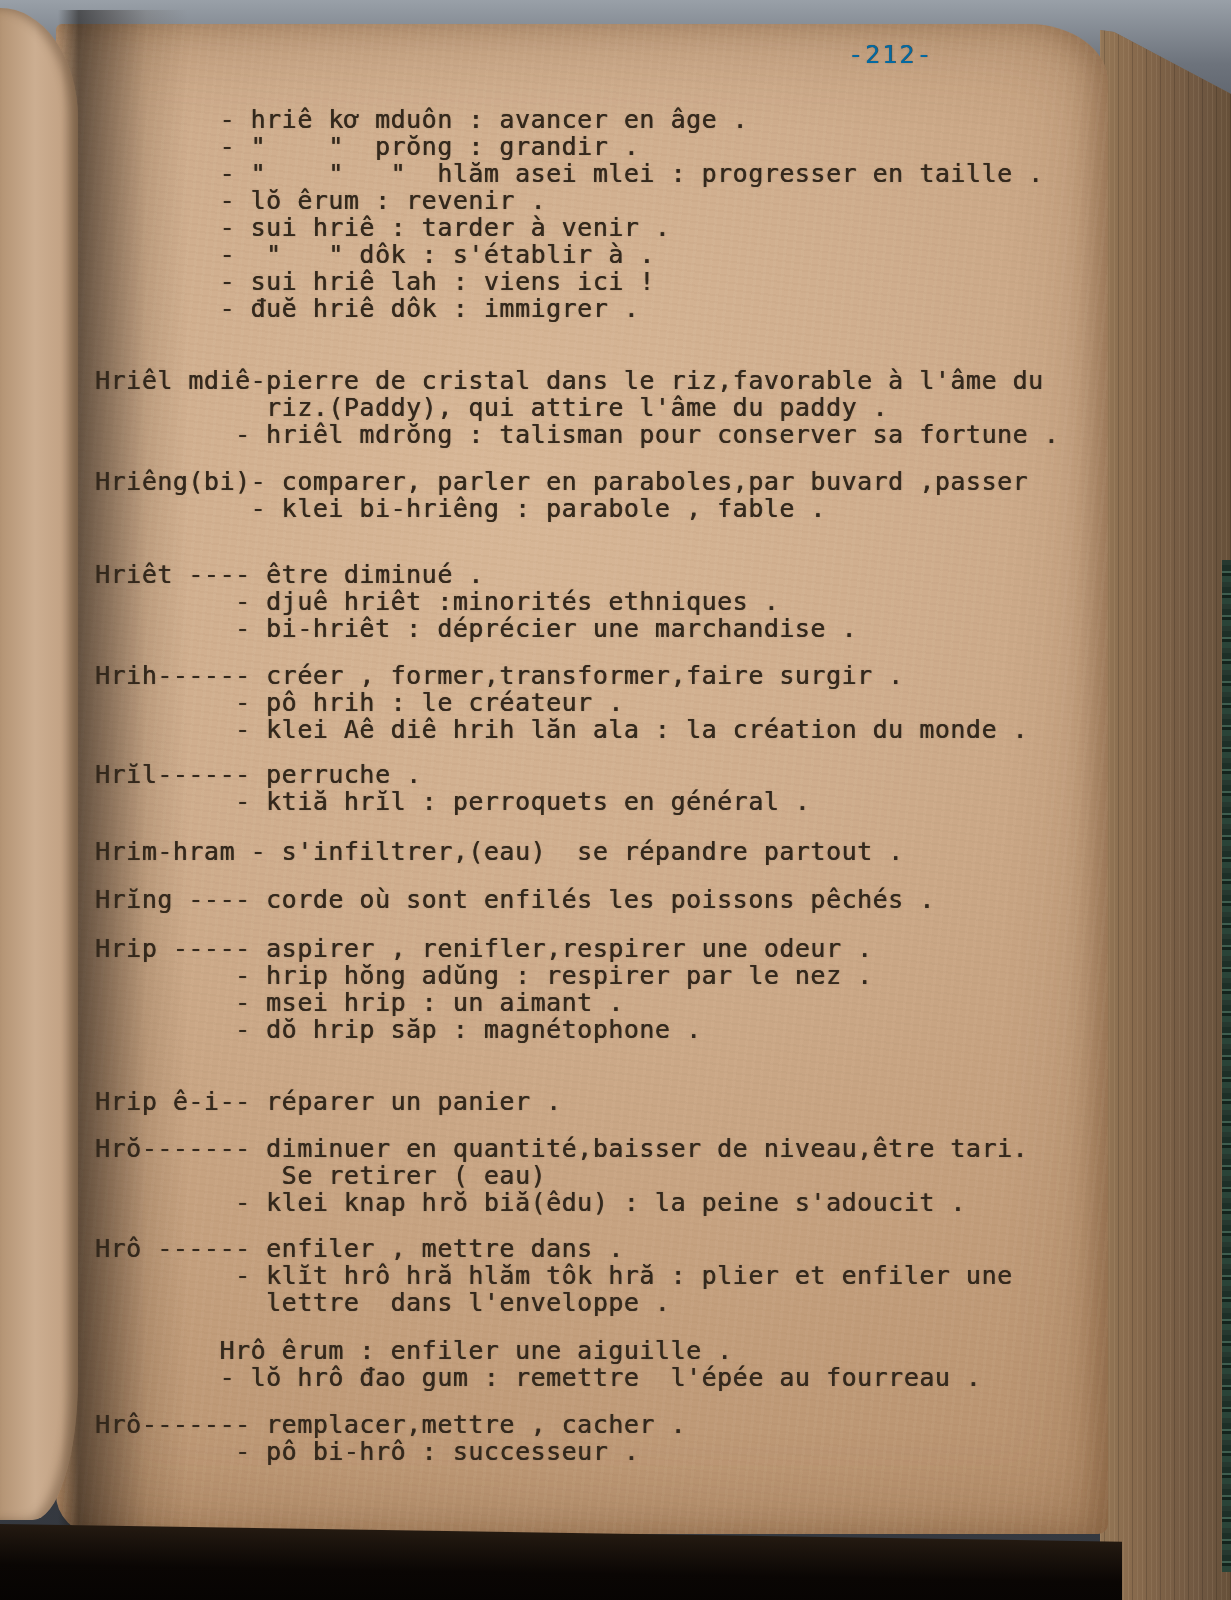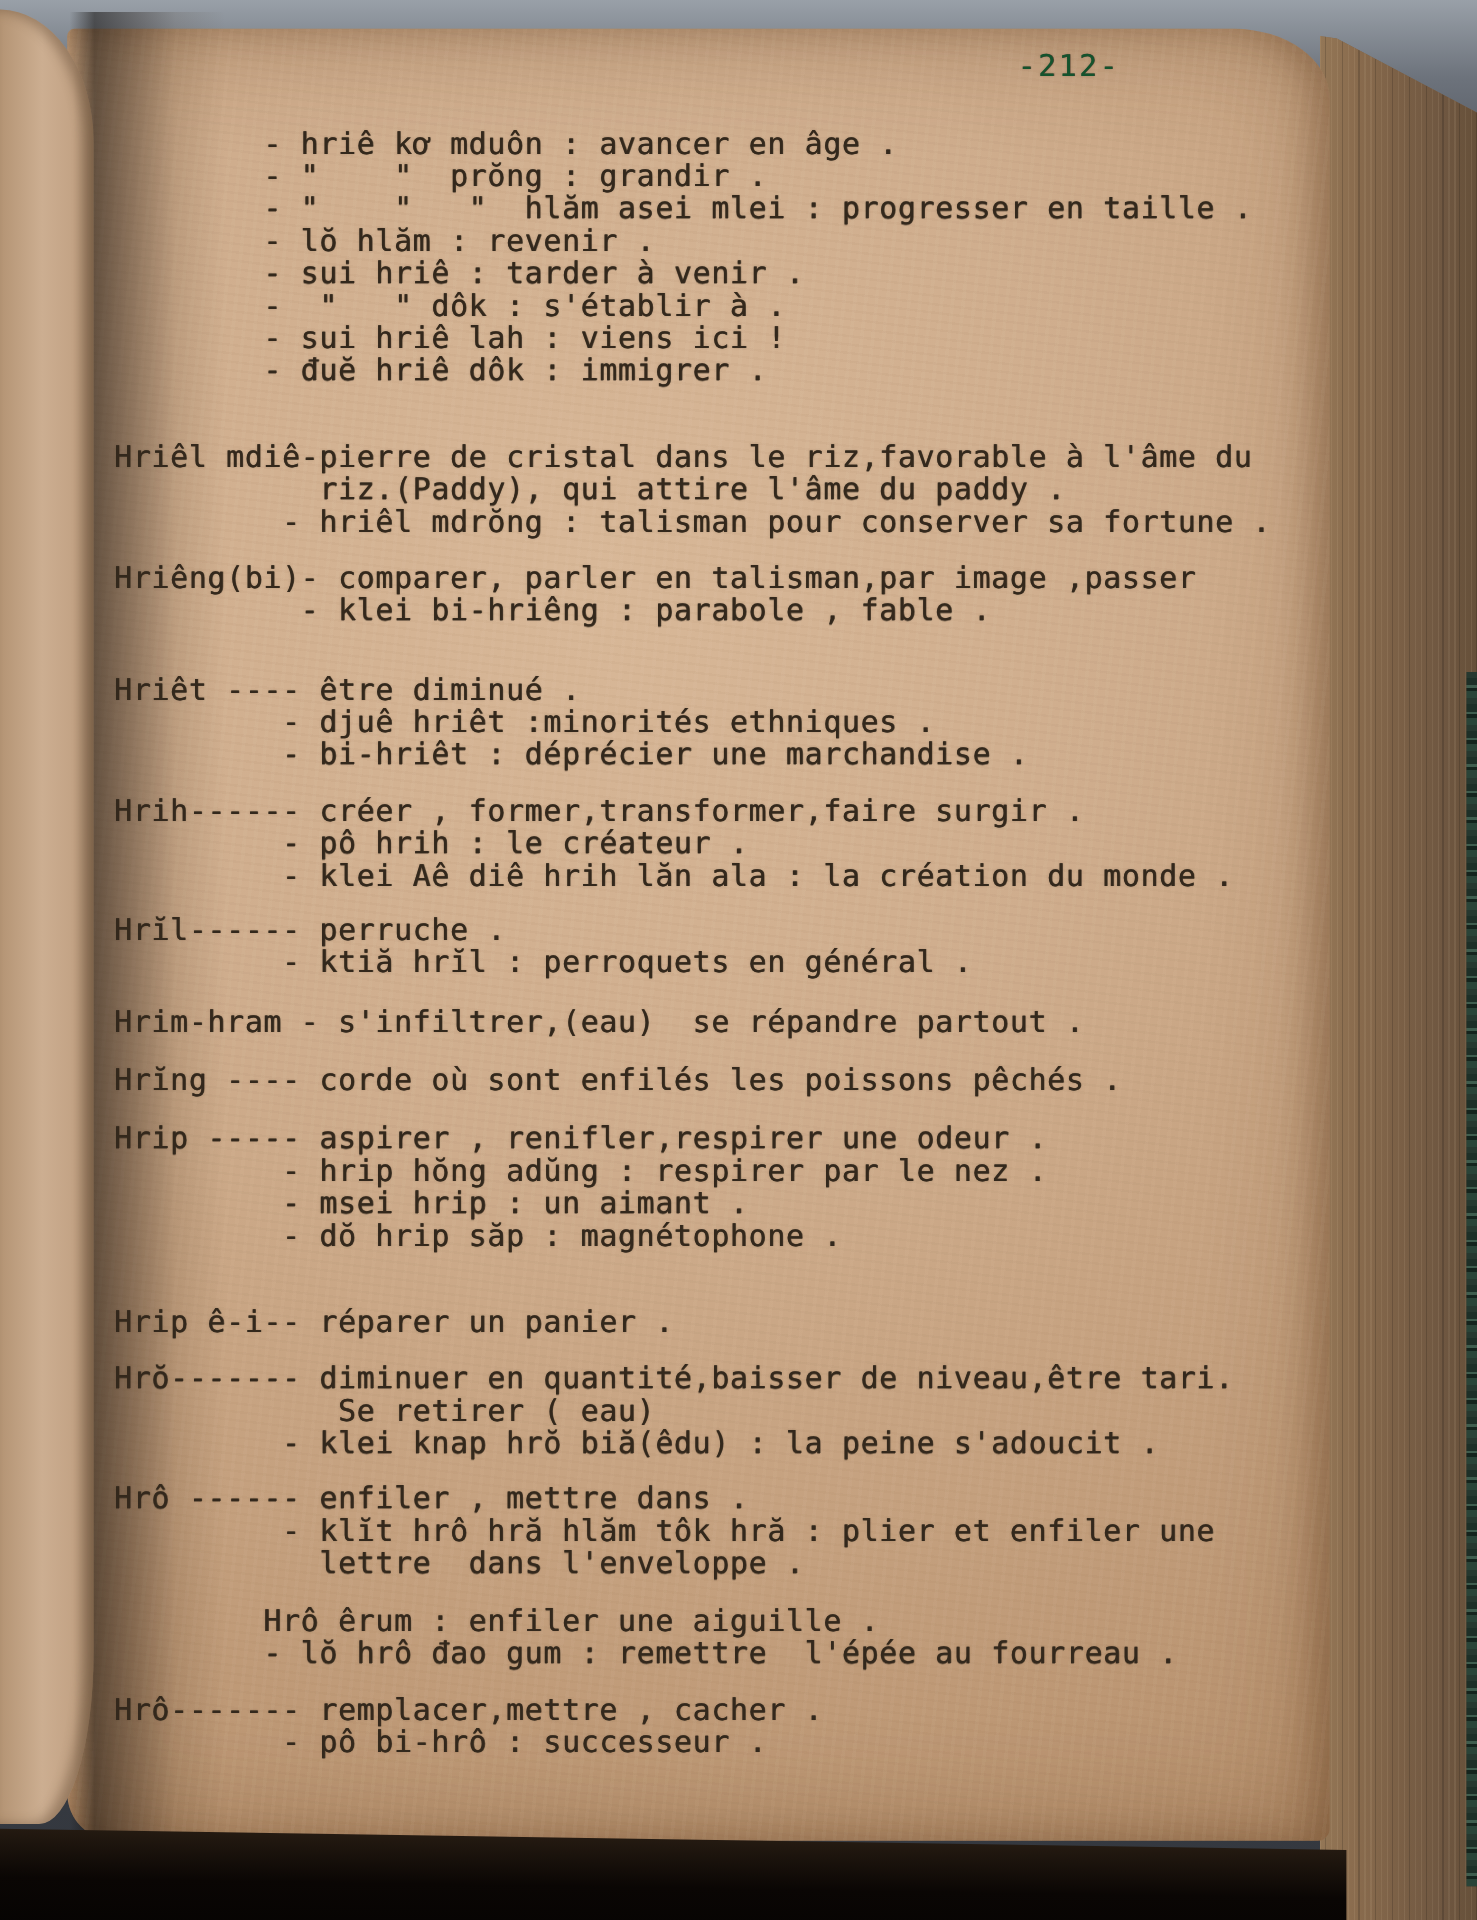--- a/index.html
+++ b/index.html
@@ -61,21 +61,21 @@
   
   .bottom-shadow{
     position:absolute;left:0;top:1524px;width:1122px;height:90px;z-index:7;
     background:linear-gradient(180deg,#241a11 0%,#0a0604 45%,#050302 100%);
     transform:skewY(0.9deg);transform-origin:left top;
   }
   
   .text-layer{position:absolute;inset:0;z-index:8;}
   .pagenum{
     position:absolute;left:848px;top:40px;
-    font-size:25px;letter-spacing:2px;color:#14532d;
+    font-size:25px;letter-spacing:2px;color:#0369a1;
     text-shadow:0.5px 0 rgba(51,40,28,0.7),0 0 2px rgba(51,40,28,0.25);
     white-space:pre;
   }
   .entry{position:absolute;left:95px;}
   .ln{
     white-space:pre;font-size:25px;line-height:27px;letter-spacing:0.5px;
     color:#33281c;
     text-shadow:0.5px 0 rgba(51,40,28,0.65),0 0.4px rgba(51,40,28,0.45),0 0 2px rgba(51,40,28,0.22);
   }
 </style>
@@ -95,36 +95,36 @@
 <div class="prev-page"></div>
 <div class="bottom-shadow"></div>
 
 <div class="text-layer">
   <div class="pagenum">-212-</div>
 
   <div class="entry" style="top:106px">
     <div class="ln">        - hriê kơ mduôn : avancer en âge .</div>
     <div class="ln">        - "    "  prŏng : grandir .</div>
     <div class="ln">        - "    "   "  hlăm asei mlei : progresser en taille .</div>
-    <div class="ln">        - lŏ hlăm : revenir .</div>
+    <div class="ln">        - lŏ êrum : revenir .</div>
     <div class="ln">        - sui hriê : tarder à venir .</div>
     <div class="ln">        -  "   " dôk : s'établir à .</div>
     <div class="ln">        - sui hriê lah : viens ici !</div>
     <div class="ln">        - đuĕ hriê dôk : immigrer .</div>
   </div>
 
 
   <div class="entry" style="top:367px">
     <div class="ln">Hriêl mdiê-pierre de cristal dans le riz,favorable à l'âme du</div>
     <div class="ln">           riz.(Paddy), qui attire l'âme du paddy .</div>
     <div class="ln">         - hriêl mdrŏng : talisman pour conserver sa fortune .</div>
   </div>
 
   <div class="entry" style="top:468px">
-    <div class="ln">Hriêng(bi)- comparer, parler en talisman,par image ,passer</div>
+    <div class="ln">Hriêng(bi)- comparer, parler en paraboles,par buvard ,passer</div>
     <div class="ln">          - klei bi-hriêng : parabole , fable .</div>
   </div>
 
   <div class="entry" style="top:561px">
     <div class="ln">Hriêt ---- être diminué .</div>
     <div class="ln">         - djuê hriêt :minorités ethniques .</div>
     <div class="ln">         - bi-hriêt : déprécier une marchandise .</div>
   </div>
 
   <div class="entry" style="top:662px">

